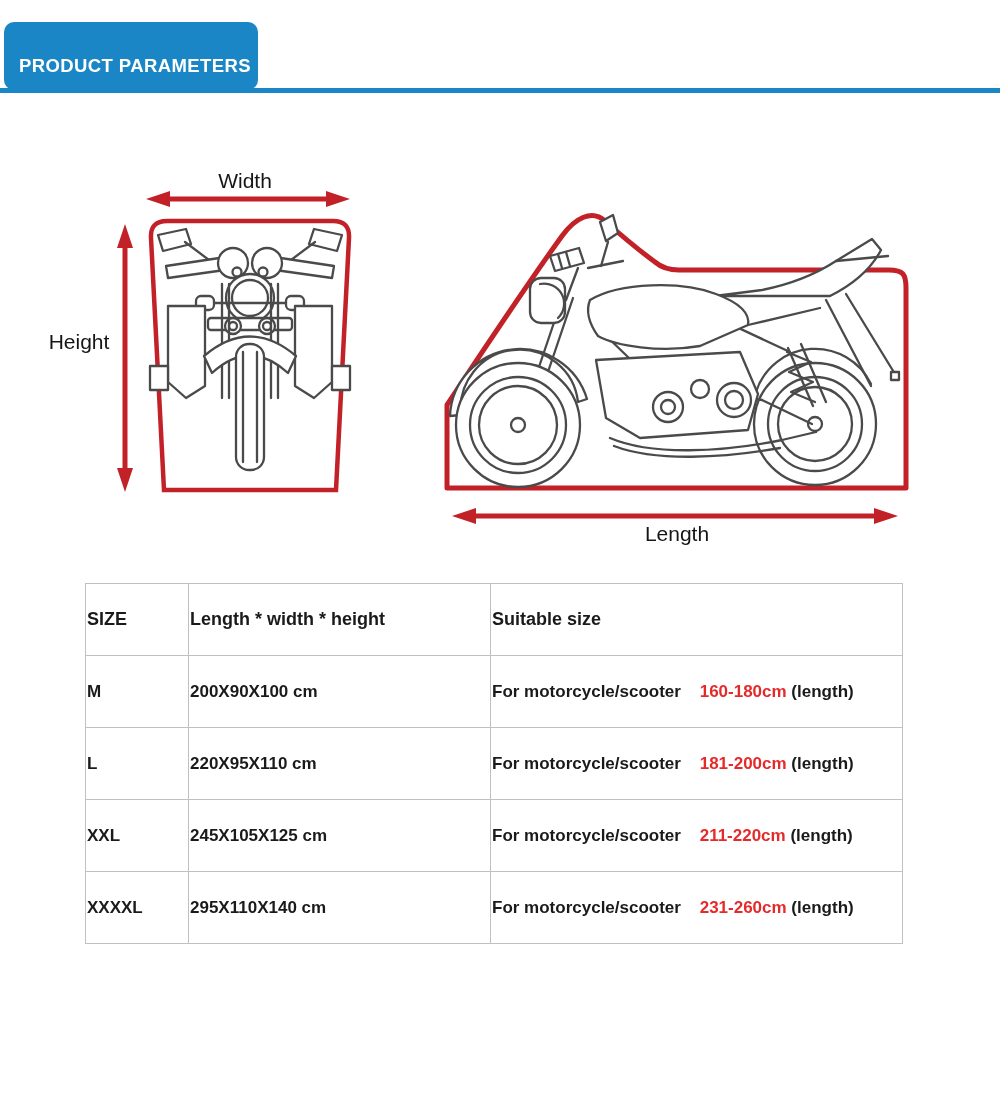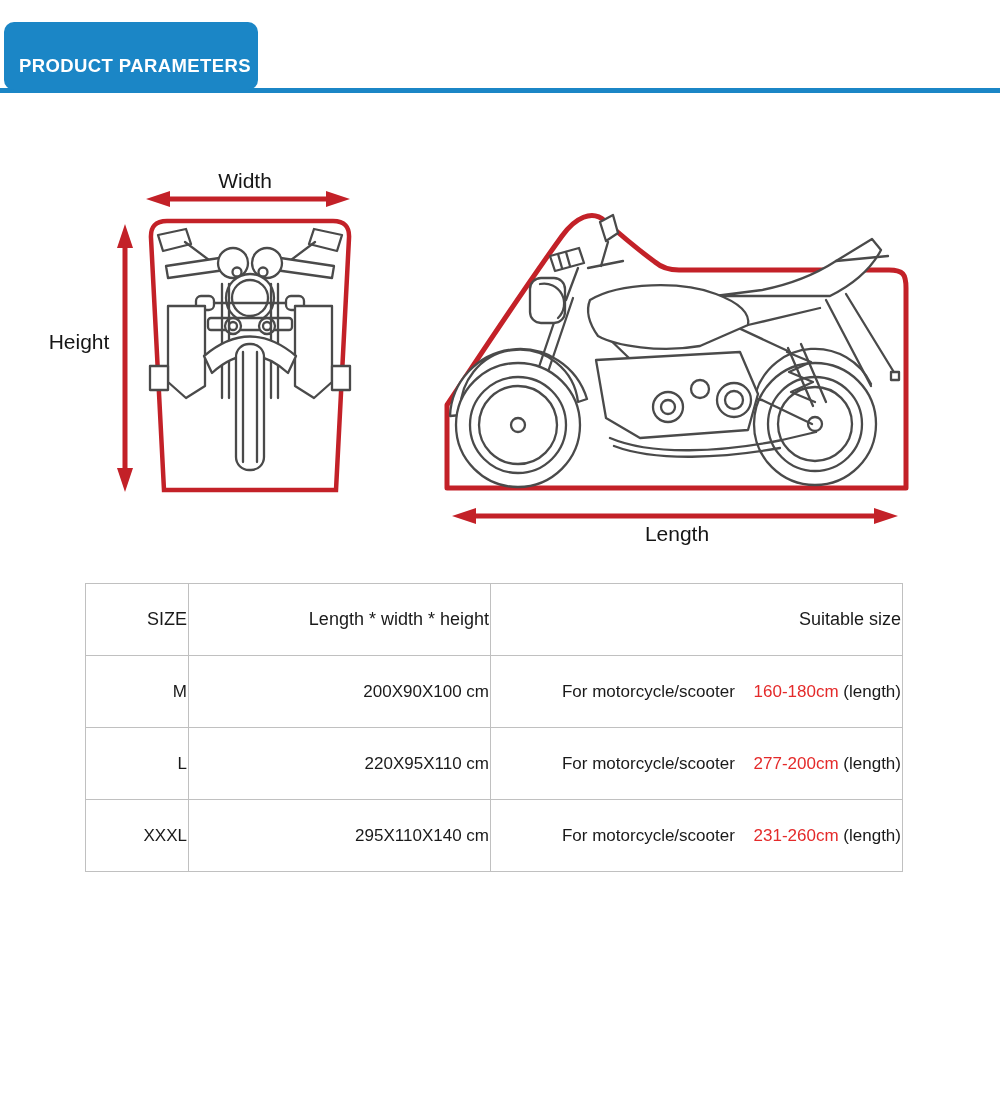--- a/index.html
+++ b/index.html
@@ -28,22 +28,22 @@
   .red-fill{fill:var(--diagram-red);stroke:none;}
   .ink{stroke:var(--line-gray);fill:none;stroke-width:2.3;stroke-linejoin:round;stroke-linecap:round;}
   .ink-w{stroke:var(--line-gray);fill:#ffffff;stroke-width:2.3;stroke-linejoin:round;}
   .dim-label{fill:#161616;font-size:21px;font-family:"Liberation Sans","DejaVu Sans",sans-serif;}
   
   .size-table{
     position:absolute;left:85px;top:583px;width:817px;border-collapse:collapse;table-layout:fixed;
     border:1px solid var(--table-outer);
   }
   .size-table td,.size-table th{
-    border:1px solid var(--table-border);text-align:right;vertical-align:middle;
-    font-weight:normal;overflow:hidden;white-space:nowrap;
+    border:1px solid var(--table-border);text-align:left;vertical-align:middle;
+    font-weight:bold;overflow:hidden;white-space:nowrap;
   }
   .size-table th{height:69px;font-size:18px;color:#1a1a1a;}
   .size-table td{height:69px;font-size:17px;color:#1a1a1a;}
   .col-size{width:103px;}
   .col-dims{width:302px;}
   .col-suit{width:412px;}
   .cell-size{font-size:18px;}
   .suit-range{color:var(--accent-red);margin-left:14px;}
 </style>
 </head>
@@ -205,23 +205,28 @@
     </thead>
     <tbody id="size-table-body">
         <tr>
       <td class="cell-size">M</td>
       <td>200X90X100 cm</td>
       <td><span>For motorcycle/scooter </span><span class="suit-range">160-180cm</span><span> (length)</span></td>
     </tr>
         <tr>
       <td class="cell-size">L</td>
       <td>220X95X110 cm</td>
-      <td><span>For motorcycle/scooter </span><span class="suit-range">277-200cm</span><span> (length)</span></td>
-    </tr>
-        <tr>
-      <td class="cell-size">XXXL</td>
+      <td><span>For motorcycle/scooter </span><span class="suit-range">181-200cm</span><span> (length)</span></td>
+    </tr>
+        <tr>
+      <td class="cell-size">XXL</td>
+      <td>245X105X125 cm</td>
+      <td><span>For motorcycle/scooter </span><span class="suit-range">211-220cm</span><span> (length)</span></td>
+    </tr>
+        <tr>
+      <td class="cell-size">XXXXL</td>
       <td>295X110X140 cm</td>
       <td><span>For motorcycle/scooter </span><span class="suit-range">231-260cm</span><span> (length)</span></td>
     </tr>
       </tbody>
   </table>
 
 </div>
 
 </body></html>

